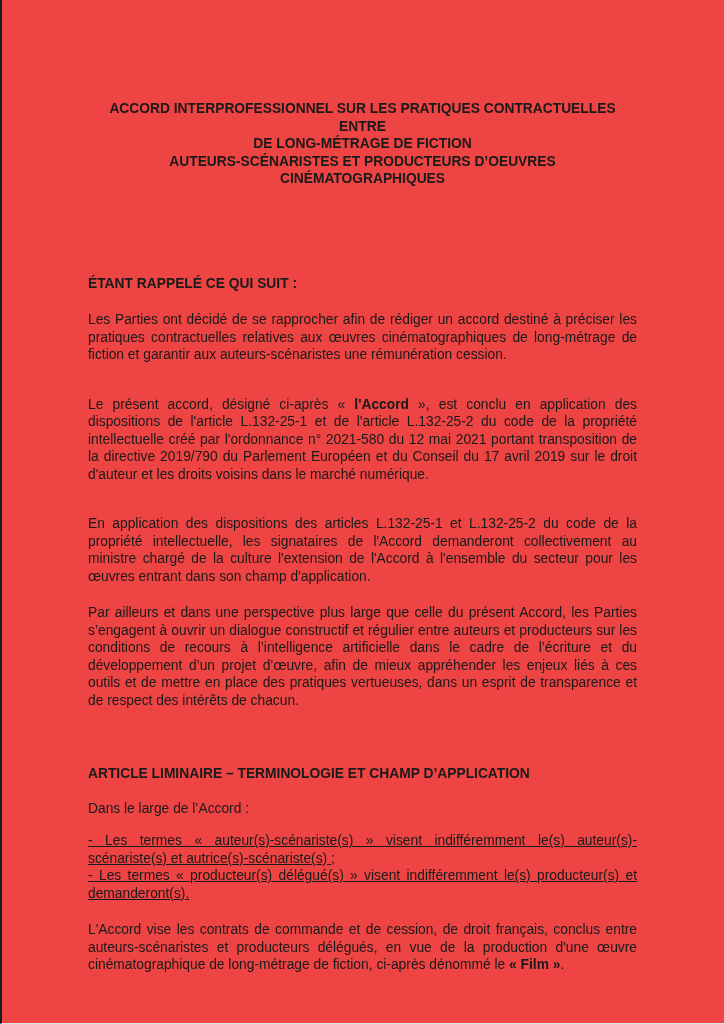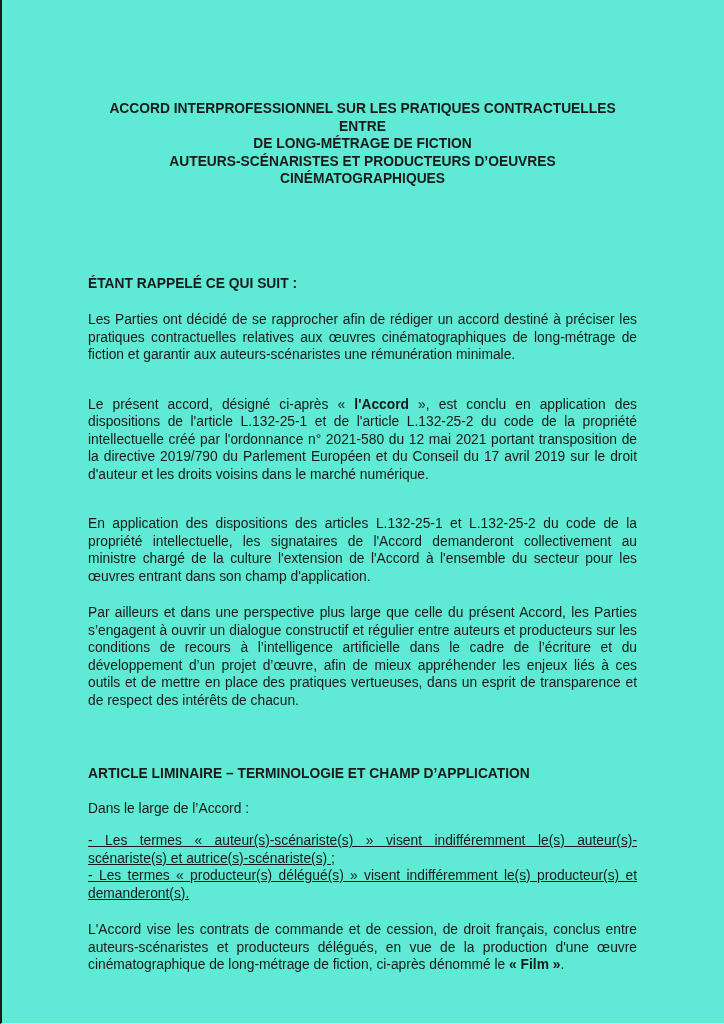--- a/index.html
+++ b/index.html
@@ -5,21 +5,21 @@
   html, body {
     margin: 0;
     padding: 0;
     background: #ffffff;
   }
   .page {
     position: relative;
     width: 724px;
     height: 1024px;
     box-sizing: border-box;
-    background: #5eead4;
+    background: #ef4444;
     border-left: 2px solid #1c1c1c;
     border-bottom: 1px solid #e2e2e2;
     overflow: hidden;
     font-family: "Liberation Sans", "DejaVu Sans", sans-serif;
     color: #1a1a1a;
   }
   .content {
     box-sizing: border-box;
     width: 100%;
     padding: 100px 87px 0 86px;
@@ -69,21 +69,21 @@
   <div class="content">
 
     <h1 class="doc-title">
       <span class="title-line">ACCORD INTERPROFESSIONNEL SUR LES PRATIQUES CONTRACTUELLES ENTRE</span>
       <span class="title-line">DE LONG-MÉTRAGE DE FICTION</span>
       <span class="title-line">AUTEURS-SCÉNARISTES ET PRODUCTEURS D’OEUVRES CINÉMATOGRAPHIQUES</span>
     </h1>
 
     <h2 class="section-heading recital-heading">ÉTANT RAPPELÉ CE QUI SUIT :</h2>
 
-    <p class="para">Les Parties ont décidé de se rapprocher afin de rédiger un accord destiné à préciser les pratiques contractuelles relatives aux œuvres cinématographiques de long-métrage de fiction et garantir aux auteurs-scénaristes une rémunération minimale.</p>
+    <p class="para">Les Parties ont décidé de se rapprocher afin de rédiger un accord destiné à préciser les pratiques contractuelles relatives aux œuvres cinématographiques de long-métrage de fiction et garantir aux auteurs-scénaristes une rémunération cession.</p>
 
     <p class="para tight"><span>Le présent accord, désigné ci-après « </span><strong>l'Accord</strong><span> », est conclu en application des dispositions de l'article L.132-25-1 et de l'article L.132-25-2 du code de la propriété intellectuelle créé par l'ordonnance n° 2021-580 du 12 mai 2021 portant transposition de la directive 2019/790 du Parlement Européen et du Conseil du 17 avril 2019 sur le droit d'auteur et les droits voisins dans le marché numérique.</span></p>
 
     <p class="para tight">En application des dispositions des articles L.132-25-1 et L.132-25-2 du code de la propriété intellectuelle, les signataires de l'Accord demanderont collectivement au ministre chargé de la culture l'extension de l'Accord à l'ensemble du secteur pour les œuvres entrant dans son champ d'application.</p>
 
     <p class="para">Par ailleurs et dans une perspective plus large que celle du présent Accord, les Parties s’engagent à ouvrir un dialogue constructif et régulier entre auteurs et producteurs sur les conditions de recours à l’intelligence artificielle dans le cadre de l’écriture et du développement d’un projet d’œuvre, afin de mieux appréhender les enjeux liés à ces outils et de mettre en place des pratiques vertueuses, dans un esprit de transparence et de respect des intérêts de chacun.</p>
 
     <h2 class="section-heading article-heading">ARTICLE LIMINAIRE – TERMINOLOGIE ET CHAMP D’APPLICATION</h2>
 
     <p class="article-intro">Dans le large de l’Accord :</p>

